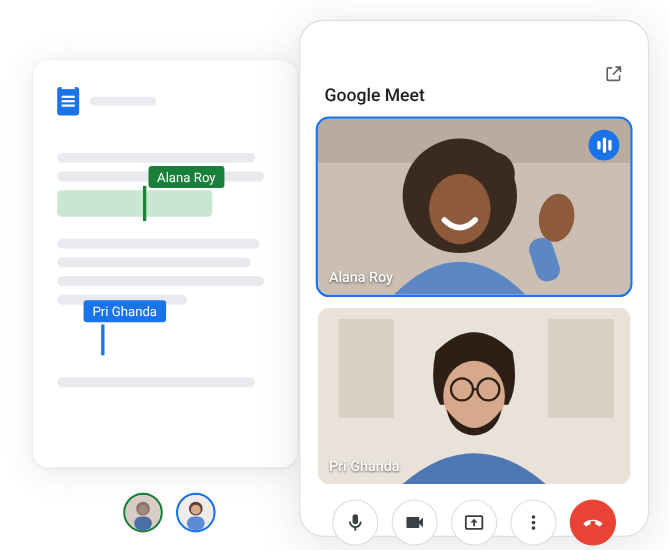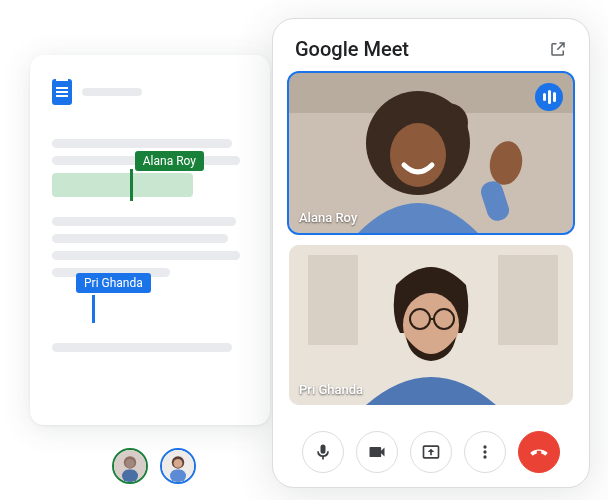--- a/index.html
+++ b/index.html
@@ -67,21 +67,21 @@
 
   
   .meet-panel {
     position:absolute; right:18px; top:18px; width:318px; height:470px;
     background:#fff; border:1px solid #dadce0; border-radius:22px;
     box-shadow: 0 6px 40px rgba(60,64,67,.14);
     padding:18px 16px 14px;
     display:flex; flex-direction:column;
   }
   .meet-header { display:flex; align-items:center; justify-content:space-between; padding:0 6px 12px; }
-  .meet-title { font-size:20px; font-weight:500; color:#202124; }
+  .meet-title { font-size:16px; font-weight:500; color:#202124;margin-top:40px; }
   .open-icon { width:18px; height:18px; color:#5f6368; cursor:pointer; }
 
   .tiles { display:flex; flex-direction:column; gap:12px; flex:1; }
   .tile {
     position:relative; width:100%; height:160px; border-radius:10px; overflow:hidden;
     background:#e8eaed;
   }
   .tile-active { outline:2px solid #1a73e8; outline-offset:0; }
   .tile-name {
     position:absolute; left:10px; bottom:8px; color:#fff; font-size:13px; font-weight:500;

